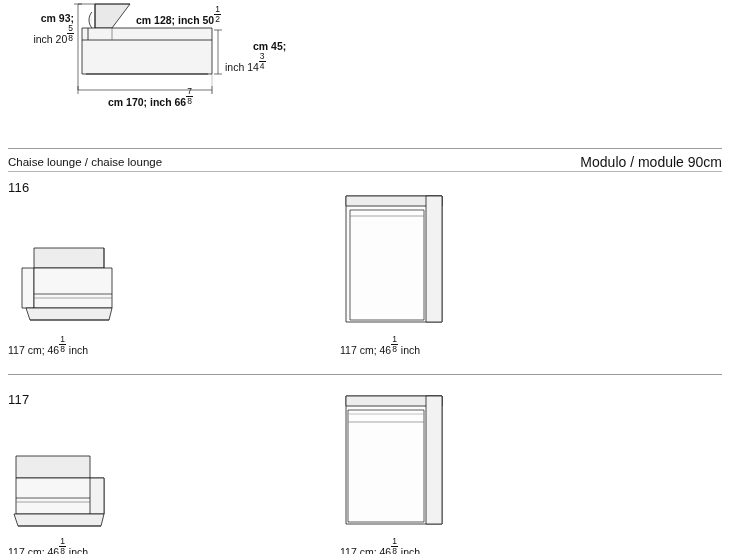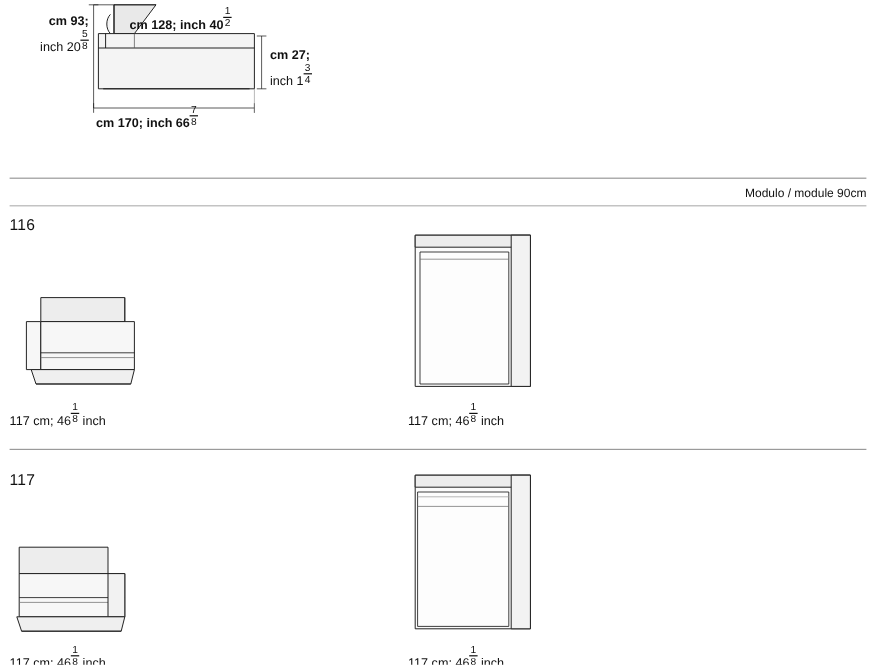--- a/index.html
+++ b/index.html
@@ -23,20 +23,21 @@
   
   .dim-text {
     position: absolute;
     font-size: 10.5px;
     line-height: 13px;
     color: #111;
     white-space: nowrap;
   }
   .dim-text b, .dim-text .b {
     font-weight: bold;
+    margin-left: 28px;
   }
   .frac {
     display: inline-block;
     font-size: 8.5px;
     line-height: 1;
     vertical-align: 0.15em;
     text-align: center;
     position: relative;
     top: -1px;
   }
@@ -79,21 +80,21 @@
     position: absolute;
     font-size: 11.5px;
     line-height: 14px;
     color: #111;
     white-space: nowrap;
   }
   .section-title .sep { color: #111; }
   .module-label {
     position: absolute;
     right: 8px;
-    font-size: 10px;
+    font-size: 14px;
     line-height: 14px;
     color: #111;
     white-space: nowrap;
     text-align: right;
   }
   .code-label {
     position: absolute;
     font-size: 13px;
     line-height: 16px;
     color: #111;
@@ -144,33 +145,36 @@
       </g>
     </svg>
   </div>
 
   <div class="dim-text" style="left:8px; top:12px; text-align:right; width:66px;">
     <span class="b">cm 93;</span><br>
     <span>inch 20</span><span class="frac"><span class="num">5</span><span class="den">8</span></span>
   </div>
 
   <div class="dim-text" style="left:108px; top:6px;">
-    <span class="b">cm 128; inch 40</span><span class="frac"><span class="num">1</span><span class="den">2</span></span>
+    <span class="b">cm 128; inch 50</span><span class="frac"><span class="num">1</span><span class="den">2</span></span>
   </div>
 
   <div class="dim-text" style="left:225px; top:40px;">
-    <span class="b">cm 27;</span><br>
-    <span>inch 1</span><span class="frac"><span class="num">3</span><span class="den">4</span></span>
+    <span class="b">cm 45;</span><br>
+    <span>inch 14</span><span class="frac"><span class="num">3</span><span class="den">4</span></span>
   </div>
 
   <div class="dim-text" style="left:80px; top:88px;">
     <span class="b">cm 170; inch 66</span><span class="frac"><span class="num">7</span><span class="den">8</span></span>
   </div>
 
   <div class="rule" style="top:148px;"></div>
+  <div class="section-title" style="left:8px; top:155px;">
+    <span>Chaise lounge</span><span class="sep"> / </span><span>chaise lounge</span>
+  </div>
   <div class="module-label" style="top:155px;">
     <span>Modulo</span><span> / </span><span>module 90cm</span>
   </div>
   <div class="rule thin" style="top:171px;"></div>
 
   <div class="code-label" style="left:8px; top:180px;">116</div>
 
   <div style="position:absolute; left:8px; top:240px;">
     <svg width="130" height="95" viewBox="0 0 130 95">
       <g fill="#f4f4f4" stroke="#1a1a1a" stroke-width="0.8">

